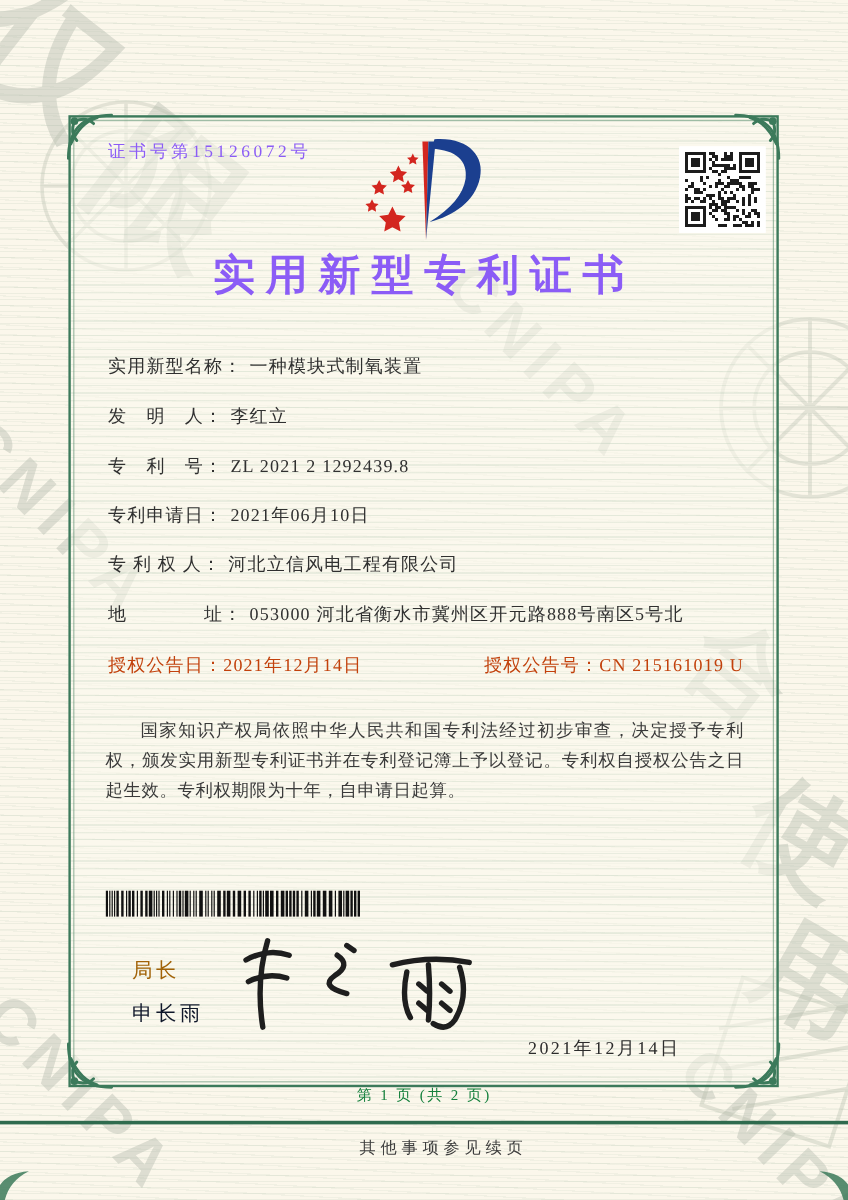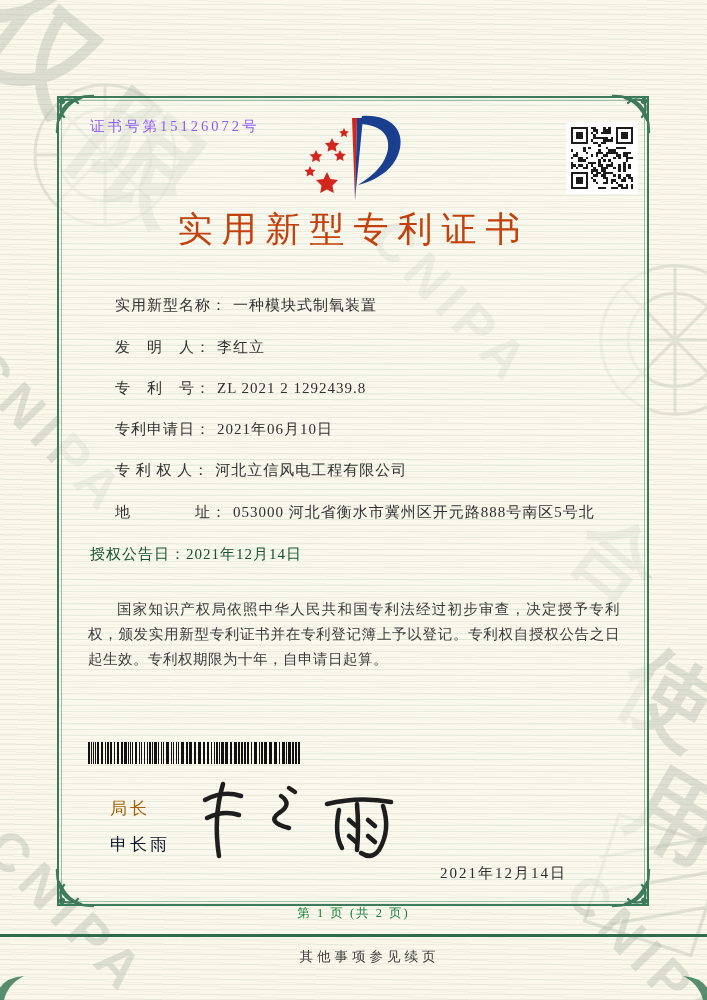--- a/index.html
+++ b/index.html
@@ -35,27 +35,27 @@
       rgba(252,249,238,.55);
   }
   .frame::after{
     content:"";position:absolute;inset:2px;border:1px solid rgba(86,140,108,.55);
     pointer-events:none;
   }
   .corner{width:44px;height:44px;}
   .cert-no{left:90px;top:117px;font-size:14.5px;letter-spacing:3px;color:#8b5cf6;}
   .title{
     left:0;top:206px;width:707px;text-align:center;
-    font-size:35px;font-weight:400;letter-spacing:9px;color:#c2410c;
-  }
-  .field{left:90px;font-size:15px;letter-spacing:1px;color:#303030;white-space:nowrap;margin-left:25px;}
+    font-size:35px;font-weight:700;letter-spacing:9px;color:#8b5cf6;
+  }
+  .field{left:90px;font-size:15px;letter-spacing:1px;color:#303030;white-space:nowrap;}
   .flabel{margin-right:6px;}
   .grant-row{
     left:90px;top:545px;width:530px;display:flex;justify-content:space-between;
-    font-size:15px;letter-spacing:1px;color:#14532d;gap:27px;
+    font-size:15px;letter-spacing:1px;color:#c2410c;gap:27px;
   }
   .body-text{
     left:88px;top:581px;width:532px;
     font-size:14.5px;line-height:1.72;letter-spacing:.5px;color:#3a3a3a;
     text-align:justify;
   }
   .body-text p{margin:16px 0 4px 0;text-indent:2em;}
   .barcode-wrap{left:88px;top:742px;width:215px;height:22px;}
   .sig-title{left:110px;top:797px;font-size:17px;letter-spacing:3px;color:#a16207;}
   .sig-name{left:110px;top:833px;font-size:17px;letter-spacing:3px;color:#0f172a;}
@@ -359,20 +359,21 @@
 </div>
 <div class="abs field" style="top:461px">
   <span class="flabel">专 利 权 人：</span><span class="fvalue">河北立信风电工程有限公司</span>
 </div>
 <div class="abs field" style="top:503px">
   <span class="flabel">地　　　　址：</span><span class="fvalue">053000 河北省衡水市冀州区开元路888号南区5号北</span>
 </div>
 
 <div class="abs grant-row">
   <span><span>授权公告日：</span><span>2021年12月14日</span></span>
+  <span><span>授权公告号：</span><span>CN 215161019 U</span></span>
 </div>
 
 <div class="abs body-text">
   <p>国家知识产权局依照中华人民共和国专利法经过初步审查，决定授予专利权，颁发实用新型专利证书并在专利登记簿上予以登记。专利权自授权公告之日起生效。专利权期限为十年，自申请日起算。</p>
 </div>
 
 <div class="abs barcode-wrap">
   <svg id="barcodesvg" width="215" height="22">
       <rect x="0" y="0" width="2" height="22" fill="#111"></rect>
       <rect x="3" y="0" width="1" height="22" fill="#111"></rect>

